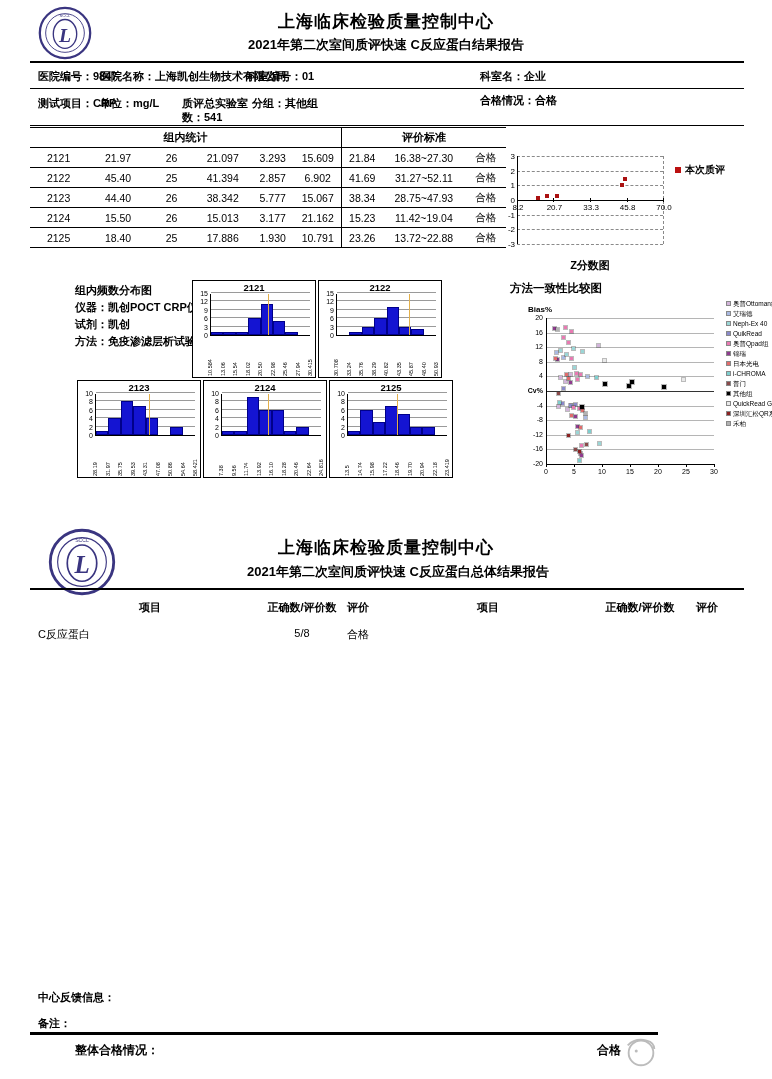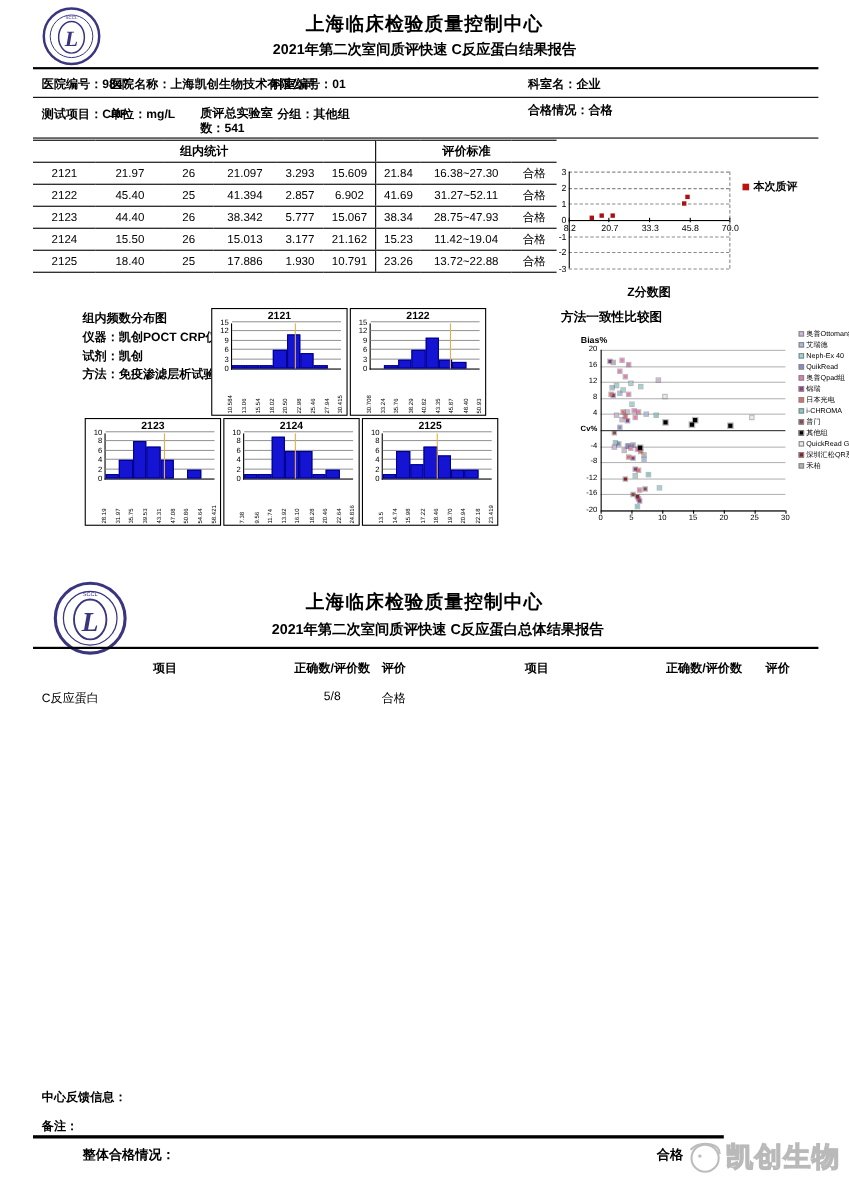--- a/index.html
+++ b/index.html
@@ -560,16 +560,15 @@
   <div class="abs rule" style="left:30px; top:1032px; width:628px; height:3px;"></div>
   <div class="foot" style="left:38px; top:1042px; font-size:12px;margin-left:37px;">整体合格情况：</div>
   <div class="foot" style="left:597px; top:1042px; font-size:12px;">合格</div>
 
   <div class="watermark">
     <svg width="38" height="38" viewBox="0 0 40 40">
       <circle cx="20" cy="22" r="13" fill="none" stroke="#bcbcbc" stroke-width="2"></circle>
       <path d="M6 14 Q14 6 26 9 Q34 11 34 18" fill="none" stroke="#bcbcbc" stroke-width="2"></path>
       <circle cx="15" cy="20" r="1.6" fill="#bcbcbc"></circle>
     </svg>
-    <span class="wm-text">凯创生物</span>
   </div>
 
 </div>
 
 </body></html>

